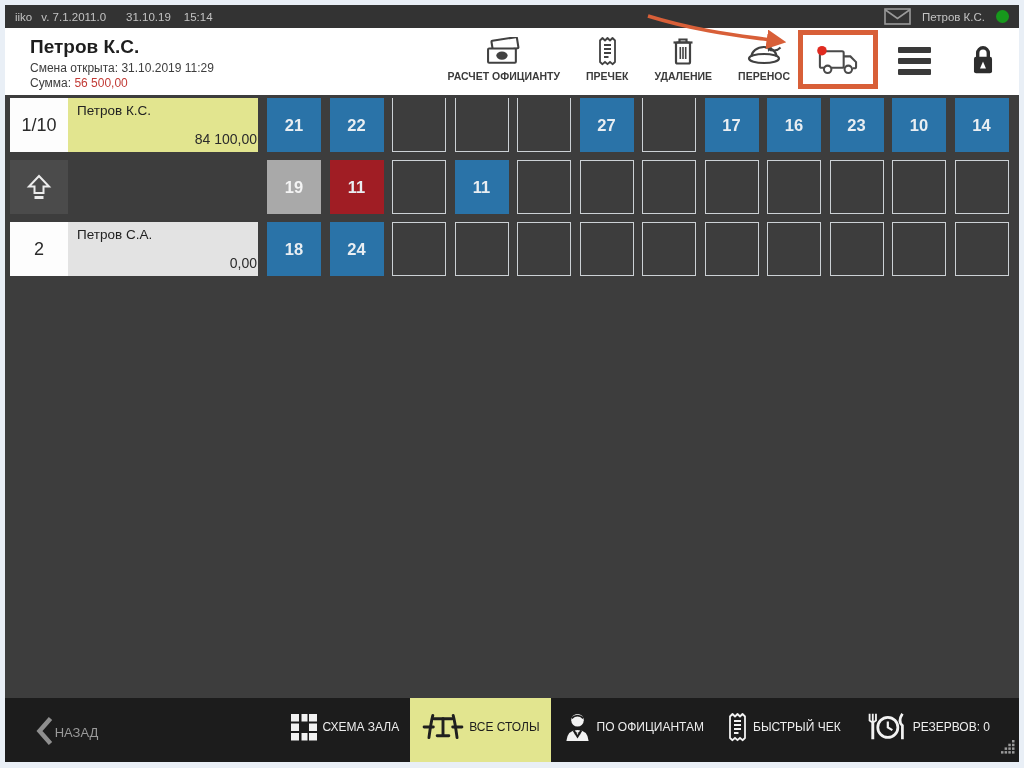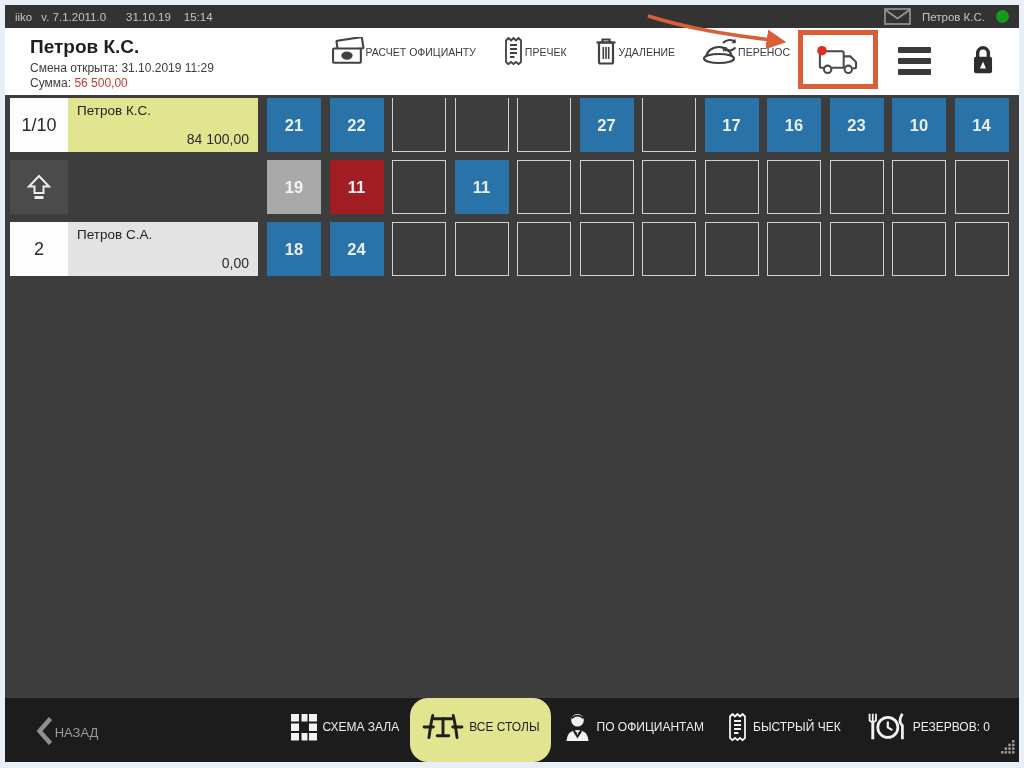--- a/index.html
+++ b/index.html
@@ -15,54 +15,54 @@
   .sb-right { margin-left:auto; display:flex; align-items:center; gap:11px; }
   .green-dot { width:13px; height:13px; border-radius:50%; background:var(--status-green,#17991c); }
 
   
   .header { height:67px; background:#ffffff; display:flex; flex:0 0 auto; padding-left:25px; position:relative; }
   .header-info { padding-top:5px; }
   .title { font-size:19px; font-weight:bold; color:#1e1e1e; line-height:1.45; }
   .meta { font-size:12px; color:#3d3d3d; line-height:1.3; }
   .sum-value { color:var(--sum-red,#c23a35); }
   .toolbar { margin-left:auto; display:flex; align-items:flex-start; padding-top:6px; margin-right:22px; }
-  .tbtn { display:flex; flex-direction:row; align-items:center; margin-left:26px; cursor:pointer; }
+  .tbtn { display:flex; flex-direction:column; align-items:center; margin-left:26px; cursor:pointer;font-weight:bold; }
   .ticon { height:32px; display:flex; align-items:flex-end; }
   .tlabel { font-size:10.5px; color:#3b3b3b; margin-top:4px; white-space:nowrap; }
   .truck-box { margin-left:8px; margin-top:-4px; width:80px; height:59px; border:5px solid var(--accent-orange,#d85f38); background:#fff; display:flex; align-items:center; justify-content:center; }
   .menu-btn { margin-left:20px; margin-top:13px; display:flex; flex-direction:column; gap:5px; cursor:pointer; }
   .menu-btn span { width:33px; height:6px; background:#3a3a3a; border-radius:1px; }
   .lock-btn { margin-left:38px; margin-top:9px; cursor:pointer; }
 
   
   .main { flex:1 1 auto; display:flex; padding:3px 0 0 5px; background:#3d3d3d; overflow:hidden; }
   .sidebar { width:248px; flex:0 0 auto; }
   .srow { display:flex; height:54px; margin-bottom:8px; cursor:pointer; }
   .scell-num { width:58px; background:#fdfdfd; display:flex; align-items:center; justify-content:center; font-size:18px; color:#2a2a2a; }
   .scell-name { flex:1; position:relative; padding:5px 9px; font-size:13.5px; color:#232323; }
-  .scell-name .amount { position:absolute; right:9px; bottom:5px; font-size:14px; color:#2b2b2b; }
+  .scell-name .amount { position:absolute; right:1px; bottom:5px; font-size:14px; color:#2b2b2b; }
   .srow.hl .scell-name { background:var(--highlight-yellow,#e2e58f); }
   .srow.plain .scell-name { background:#e3e3e3; }
   .arrow-btn { width:58px; height:54px; background:#4b4b4b; display:flex; align-items:center; justify-content:center; margin-bottom:8px; cursor:pointer; }
 
   .grid { margin-left:9px; display:grid; grid-template-columns:repeat(12,54px); grid-auto-rows:54px; column-gap:8.5px; row-gap:8px; align-content:start;font-weight:bold; }
   .tile { display:flex; align-items:center; justify-content:center; font-size:16.5px; color:#e9eef2; cursor:pointer; }
   .tile.blue { background:var(--tile-blue,#2a73a8); }
   .tile.red  { background:var(--tile-red,#a01d24); }
   .tile.gray { background:var(--tile-gray,#a9a9a9); color:#f4f4f4; }
   .tile.empty { border:1.5px solid #ccd1d5; background:transparent; }
   .tile.empty.r0 { border-top:none; }
 
   
   .bottombar { flex:0 0 auto; height:64px; background:#1c1c1c; display:flex; align-items:stretch; padding-left:14px; position:relative; }
   .back-btn { width:95px; display:flex; flex-direction:row; align-items:center; justify-content:center; padding-top:2px; cursor:pointer; }
   .back-label { color:#9a9a9a; font-size:13px; margin-top:3px; }
   .nav { margin-left:auto; display:flex; align-items:stretch; margin-right:18px; }
   .nav-btn { display:flex; flex-direction:row; align-items:center; justify-content:flex-end; padding:0 11px 7px; gap:4px; color:#ededed; font-size:12px; white-space:nowrap; cursor:pointer; }
-  .nav-btn.active { background:var(--highlight-yellow,#e2e58f); color:#1d1d1d;border-radius:18px; }
+  .nav-btn.active { background:var(--highlight-yellow,#e2e58f); color:#1d1d1d; }
   .grip { position:absolute; right:3px; bottom:3px; }
 
   .annot-svg { position:absolute; inset:0; width:100%; height:100%; pointer-events:none; z-index:50; }
 </style>
 </head>
 <body>
 
 <div class="screen">
   <div class="app">
 

